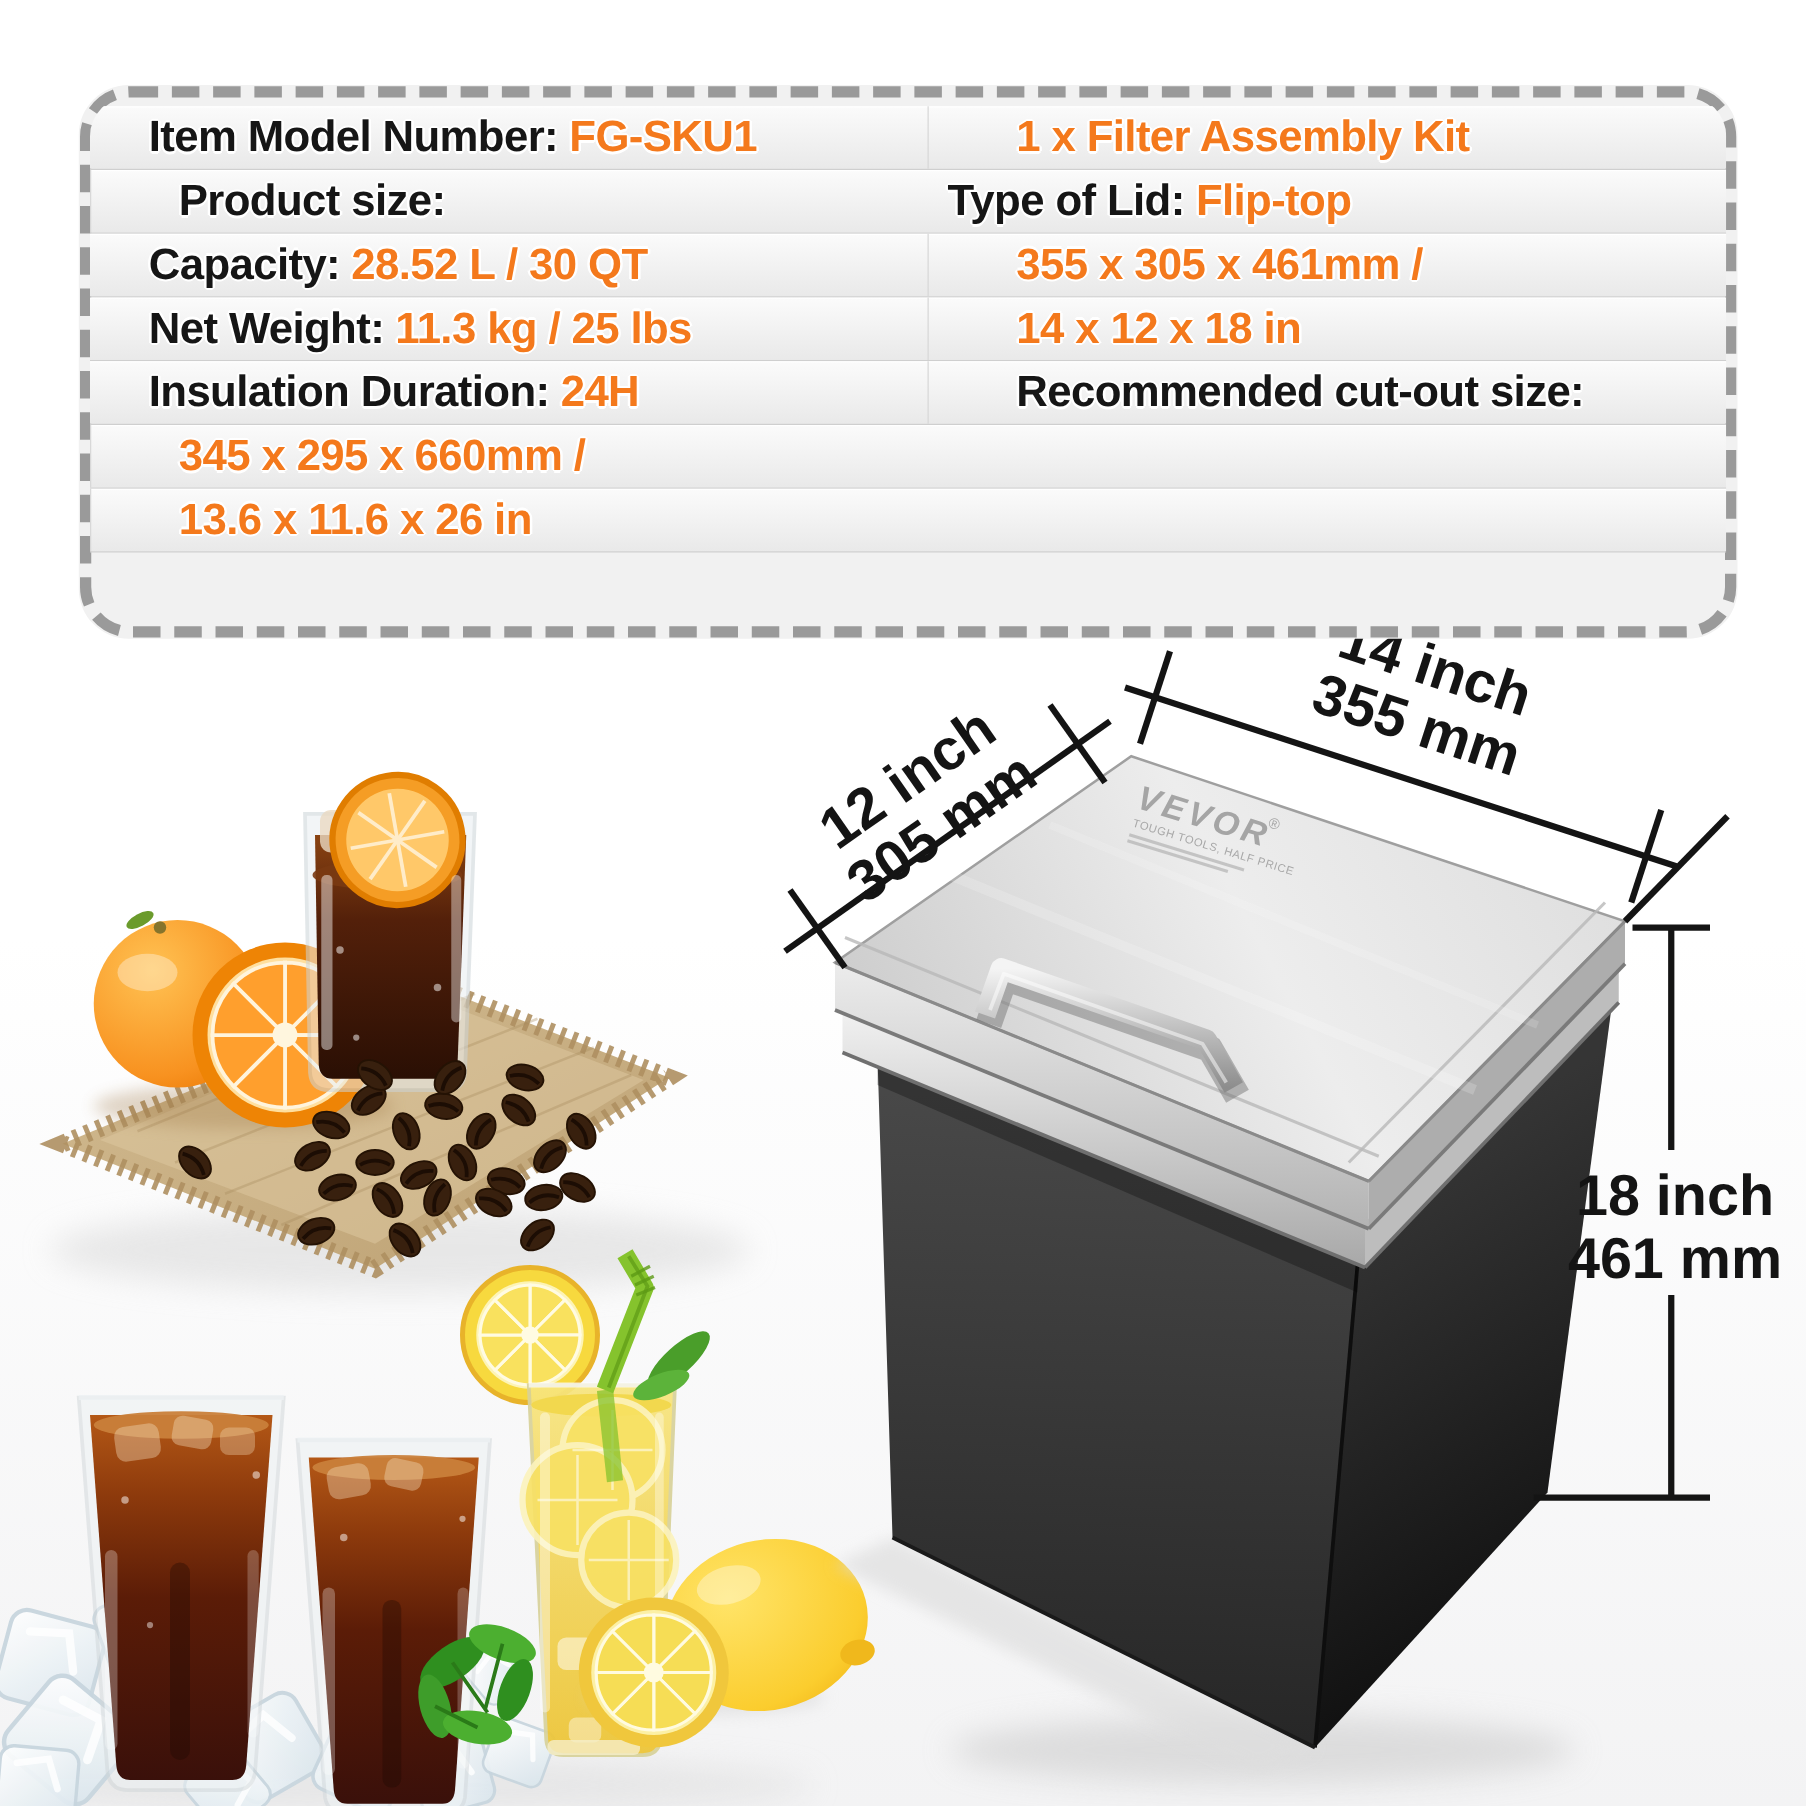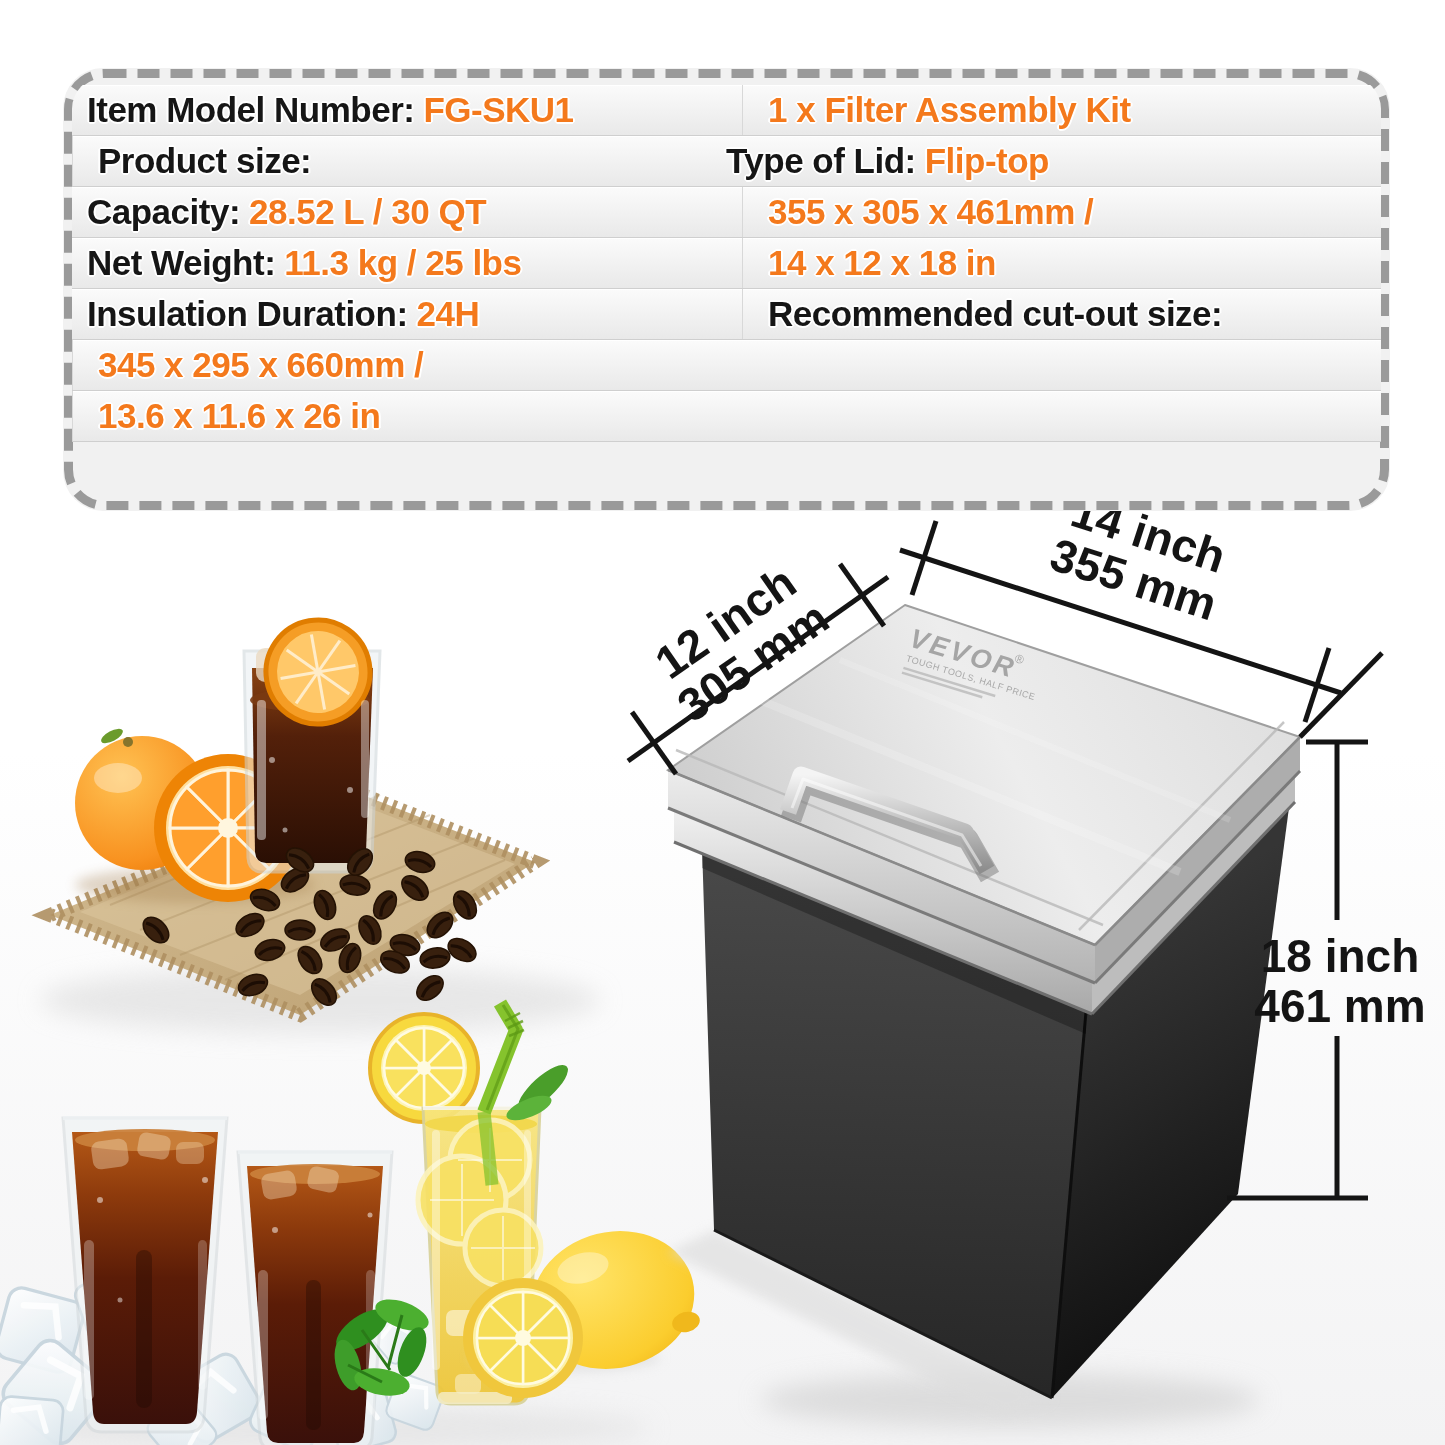--- a/index.html
+++ b/index.html
@@ -18,26 +18,26 @@
   .rows-clip{position:absolute;left:9px;top:9px;right:9px;bottom:9px;border-radius:32px;overflow:hidden;}
   .rows{padding-top:8px;}
   .row{
     display:flex;height:50px;align-items:center;
     background:linear-gradient(180deg,#fbfbfb 0%,#e9e9e9 100%);
     border-bottom:1px solid #cfcfcf;
     box-shadow:inset 0 1px 0 rgba(255,255,255,.85);
   }
   .cell{white-space:nowrap;font-weight:bold;font-size:35px;letter-spacing:-.5px;color:#161616;}
   .cell-left{flex:0 0 670px;box-sizing:border-box;padding-left:15px;}
-  .cell-right{flex:1;box-sizing:border-box;border-left:1px solid #d8d8d8;padding-left:25px;height:100%;display:flex;align-items:center;}
+  .cell-right{flex:1;box-sizing:border-box;border-left:1px solid #d8d8d8;padding-left:38px;height:100%;display:flex;align-items:center;}
   .lbl,.val{
     text-shadow:-2px 0 0 #fff,2px 0 0 #fff,0 -2px 0 #fff,0 2px 0 #fff,
                 -1px -1px 0 #fff,1px 1px 0 #fff,-1px 1px 0 #fff,1px -1px 0 #fff;
   }
-  .lbl{margin-right:9px;}
+  .lbl{margin-right:9px;margin-left:32px;}
   .lbl:empty{margin-right:0;}
   .val{color:#f4791c;text-align:center;}
 </style>
 </head>
 <body>
 
 <svg class="scene" viewBox="0 0 1445 1445">
   <defs>
     <linearGradient id="lidTop" gradientUnits="userSpaceOnUse" x1="700" y1="920" x2="1260" y2="620">
       <stop offset="0" stop-color="#c9c9c9"></stop>

